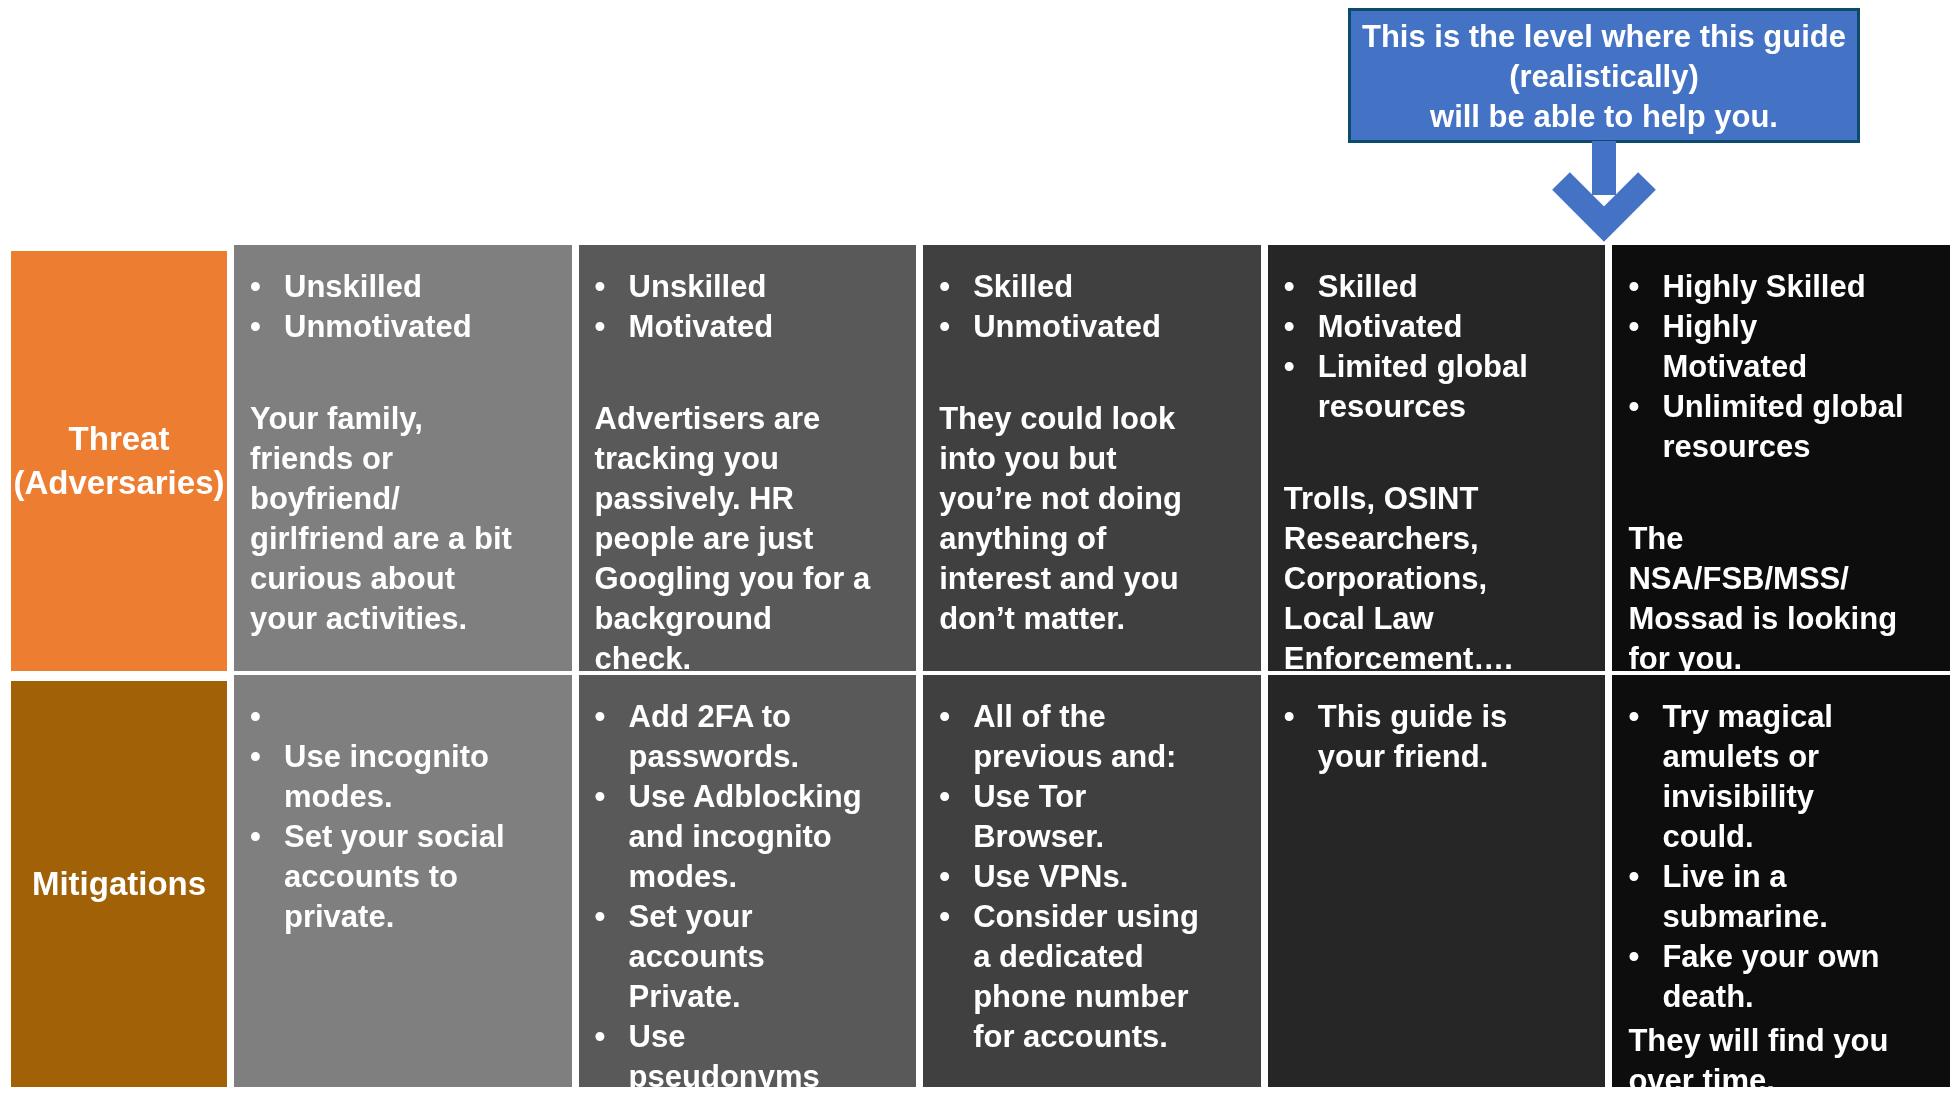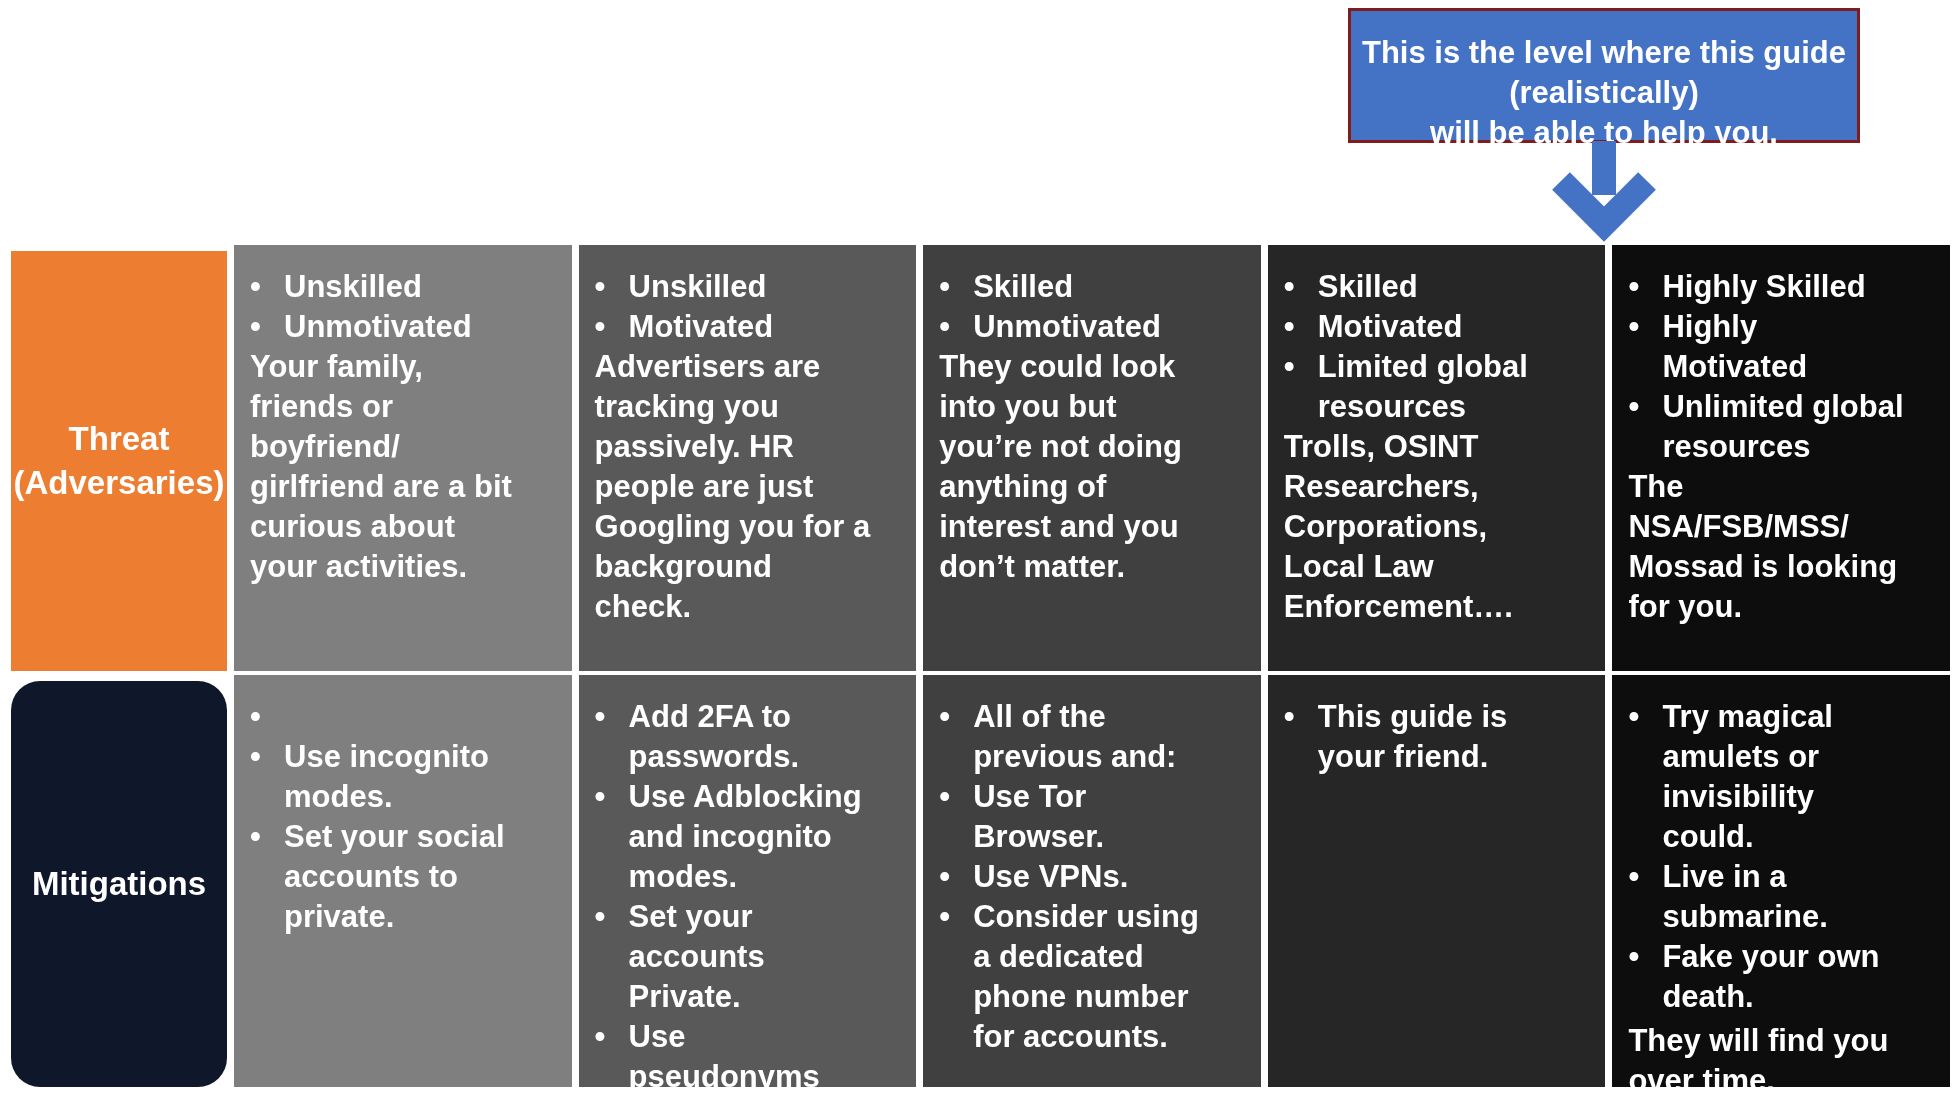--- a/index.html
+++ b/index.html
@@ -12,27 +12,27 @@
     font-weight: 700;
     overflow: hidden;
   }
 
   
   .callout {
     position: absolute;
     left: 1348px; top: 8px;
     width: 512px; height: 135px;
     box-sizing: border-box;
-    border: 3px solid #7f1d1d;
+    border: 3px solid #0c4a6e;
     background: #4472C4;
     color: #ffffff;
     font-size: 31px;
     line-height: 40px;
     text-align: center;
-    padding-top: 22px;
+    padding-top: 6px;
   }
   .arrow-wrap {
     position: absolute;
     left: 1549px; top: 141px;
     width: 110px; height: 104px;
   }
 
   
   .tmtable {
     position: absolute;
@@ -68,21 +68,21 @@
     list-style: none;
     margin: 0; padding: 0;
   }
   ul.bullets li { display: flex; }
   ul.bullets .dot {
     flex: 0 0 34px;
     width: 34px;
   }
   ul.bullets .btext { flex: 1 1 auto; }
   .cell-para { margin: 0; }
-  .row-threat .cell-para { }
+  .row-threat .cell-para { margin-top: 52px; }
   .row-mitig .cell-para { margin-top: 4px; }
 </style>
 </head>
 <body>
 
 <div class="page">
 
   <div class="callout" style="background: rgb(68, 114, 196);">
     <div>This is the level where this guide</div>
     <div>(realistically)</div>
@@ -168,21 +168,21 @@
             <span class="btext">Highly Motivated</span>
           </li>
           <li>
             <span class="dot">•</span>
             <span class="btext">Unlimited global resources</span>
           </li>
         </ul>
       <p class="cell-para">The NSA/FSB/MSS/ Mossad is looking for you.</p>
     </div>
 
-    <div class="cell hcell row-mitig" style="background: #0f172a; border-radius: 29px;">
+    <div class="cell hcell row-mitig" style="background: #a16207;">
       <div class="hlabel">Mitigations</div>
     </div>
     <div class="cell dcell row-mitig" style="background: rgb(127, 127, 127);">
       <ul class="bullets">
           <li>
             <span class="dot">•</span>
           </li>
           <li>
             <span class="dot">•</span>
             <span class="btext">Use incognito modes.</span>

